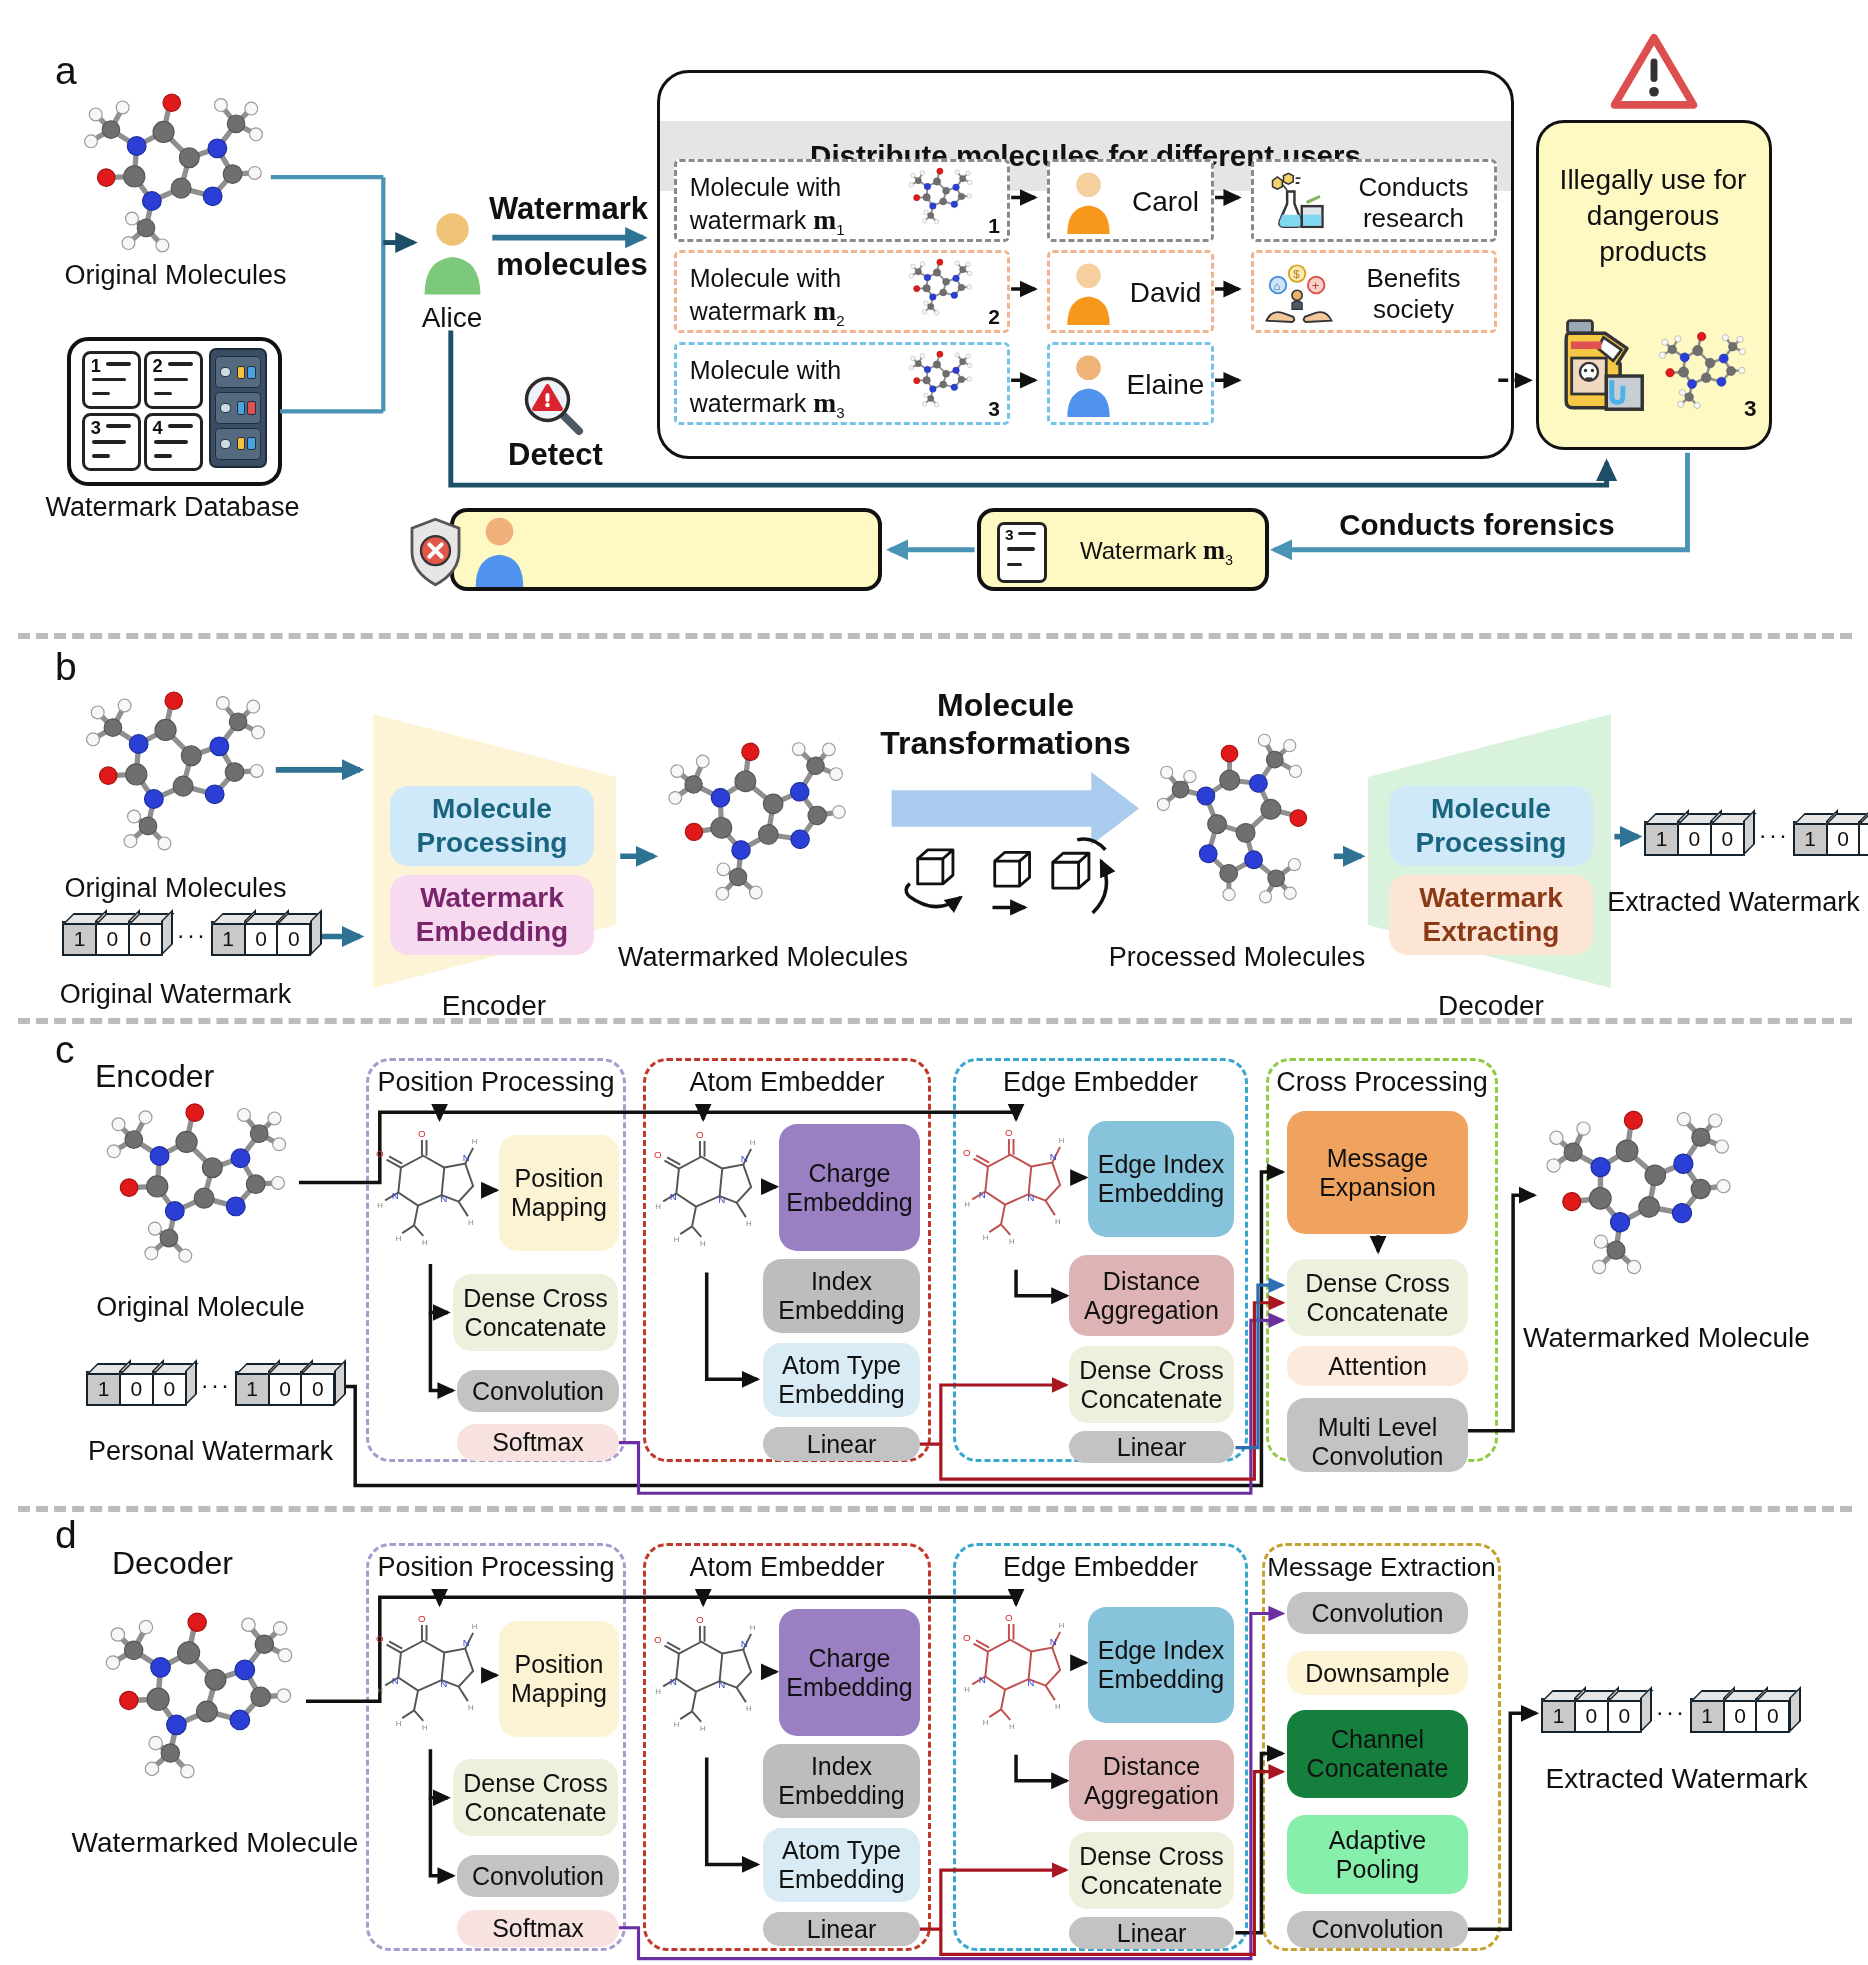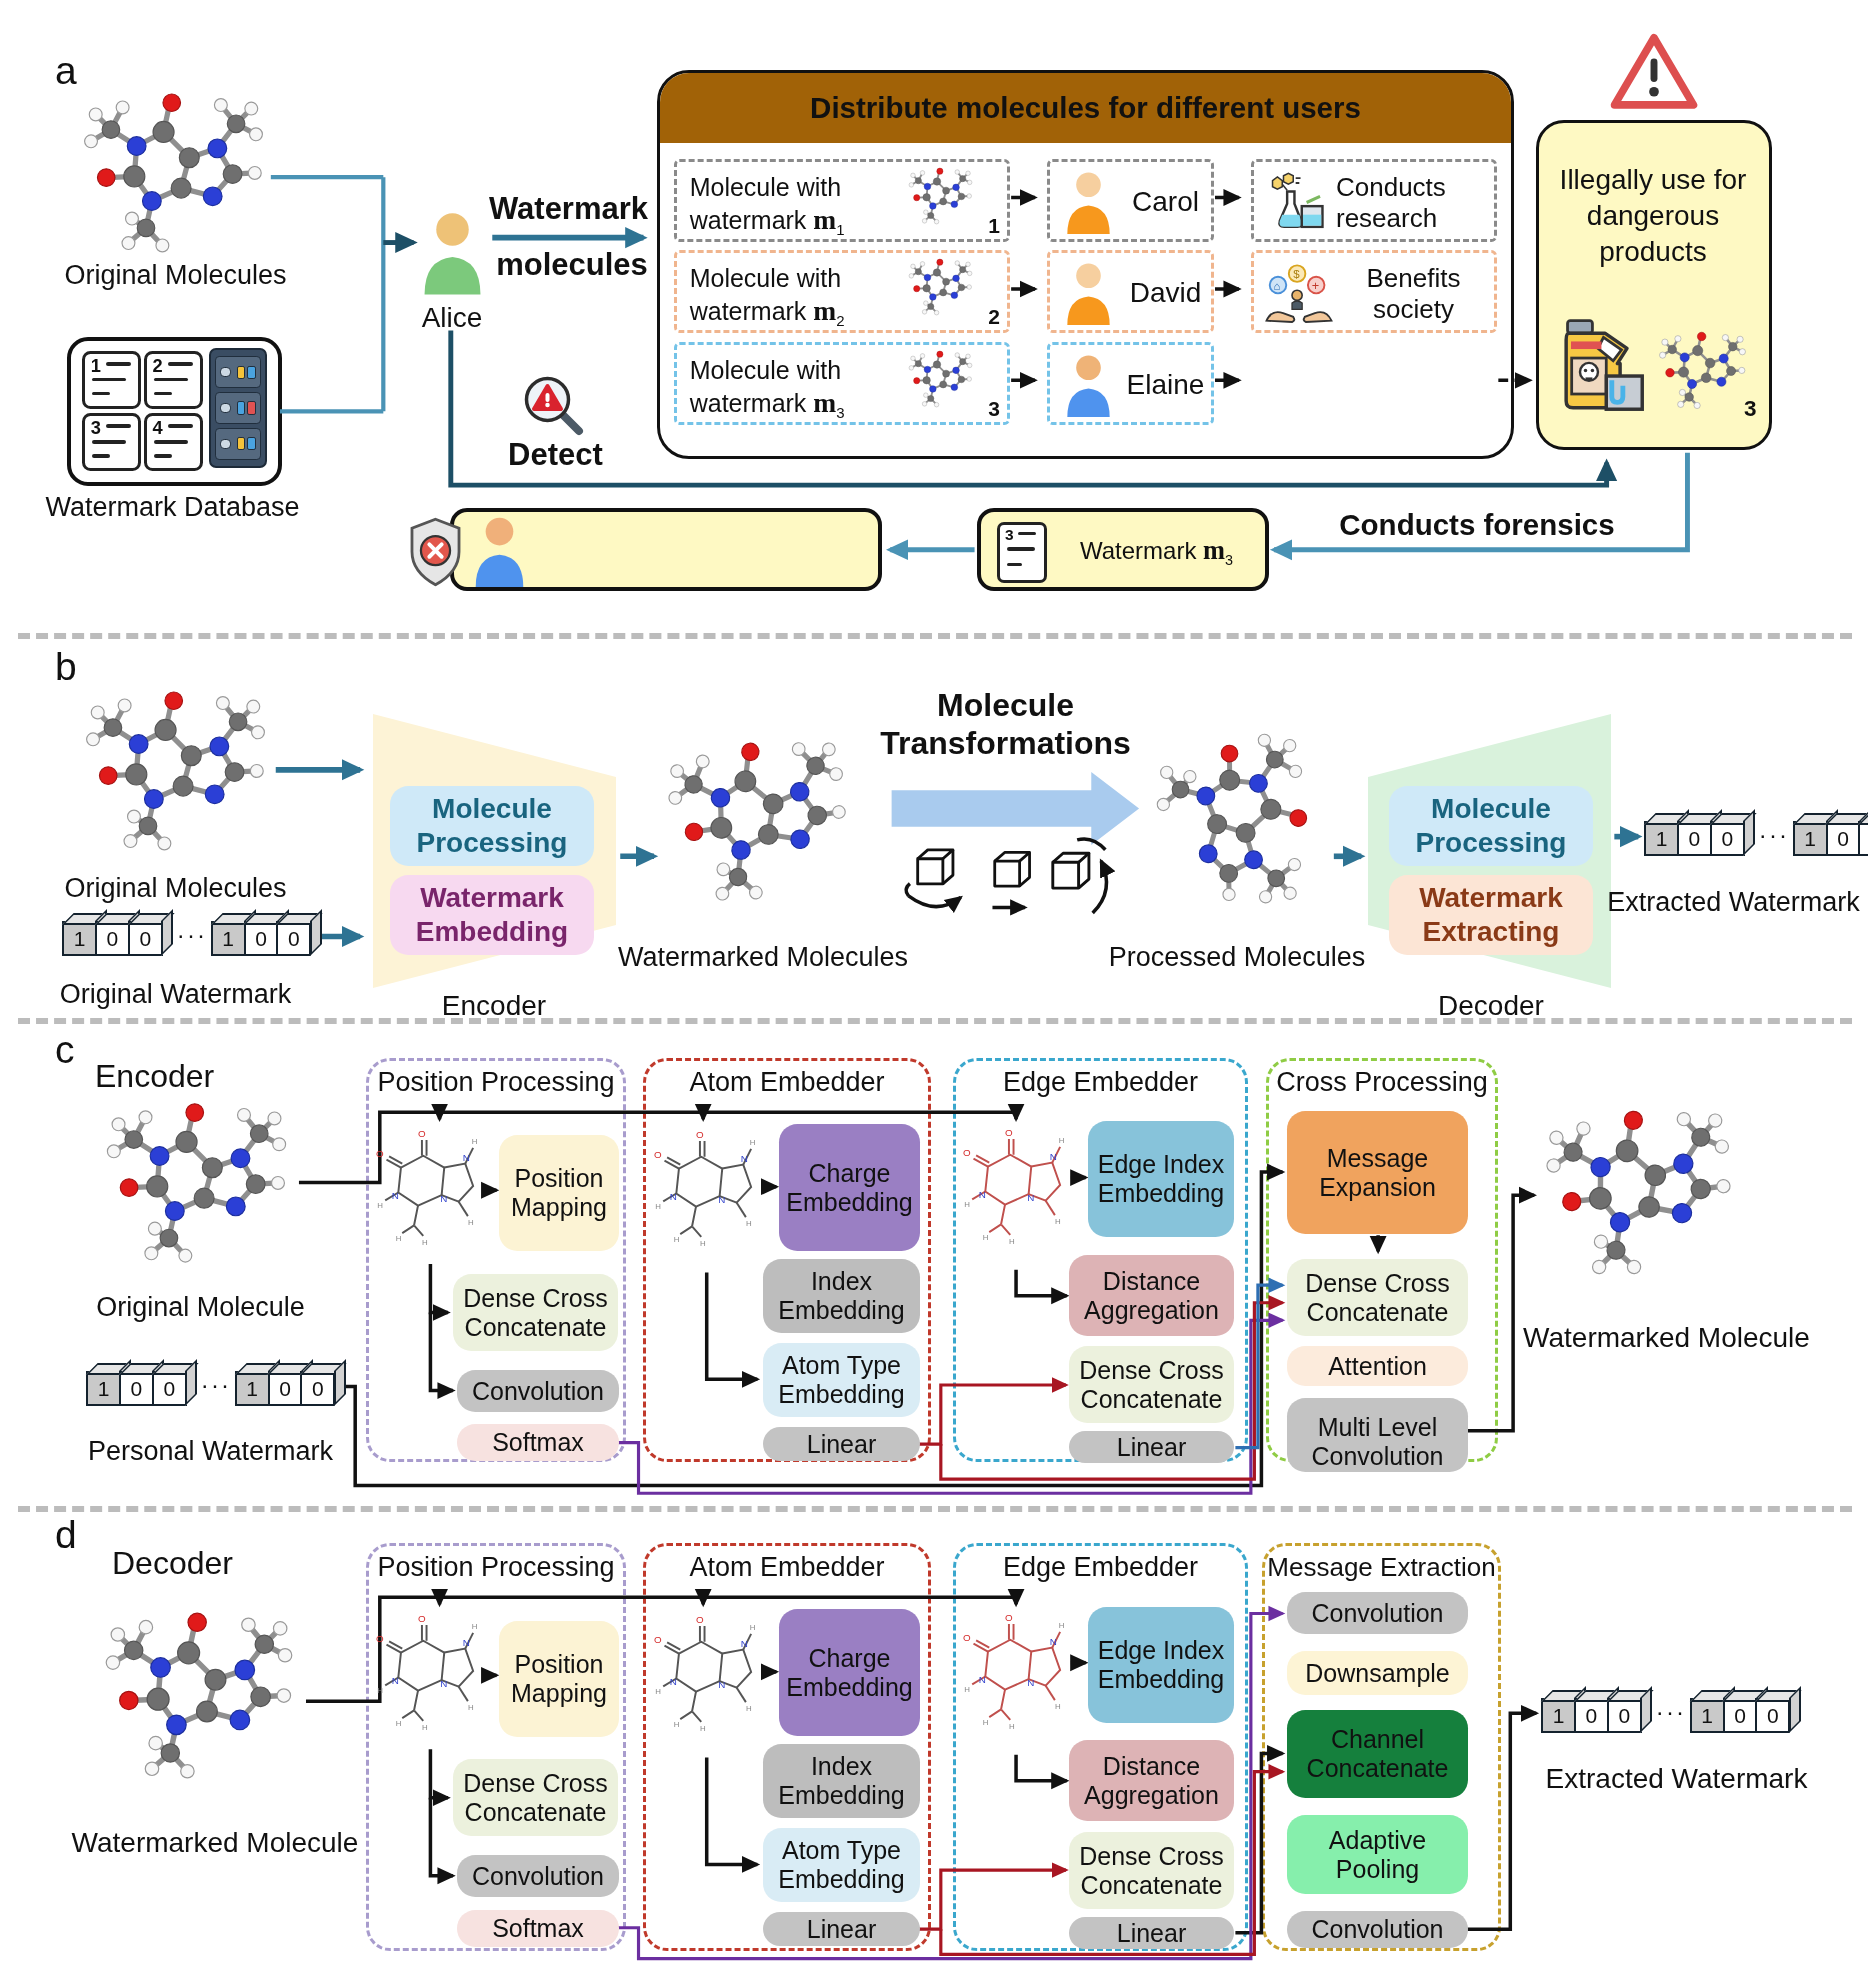--- a/index.html
+++ b/index.html
@@ -14,22 +14,22 @@
         text-align:center;font-size:25px;line-height:1.16;padding:1.4px 5.6px;box-sizing:border-box;z-index:3;}
   .dbox{position:absolute;border:3.5px dashed #888;border-radius:24px;z-index:1;box-sizing:border-box;}
   .dtitle{position:absolute;text-align:center;font-size:27px;z-index:2;white-space:nowrap;}
   .overlay{position:absolute;left:0;top:0;z-index:2;pointer-events:none;}
   .icon{z-index:4;}
   .wm{font-family:"Liberation Serif",serif;font-weight:bold;font-size:1.1em;}
   sub{font-size:0.6em;}
   .divider{position:absolute;left:17.6px;width:1834px;height:0;border-top:6.3px dashed #bcbcbc;z-index:1;}
   
   .distribute-box{position:absolute;border:3.5px solid #111;border-radius:32px;overflow:hidden;background:#fff;z-index:1;}
-  .dist-header{height:70px;background:#a16207;display:flex;align-items:center;justify-content:center;
-               font-weight:bold;font-size:29.5px;}
+  .dist-header{height:70px;background:#e5e5e5;display:flex;align-items:center;justify-content:center;
+               font-weight:bold;font-size:29.5px;margin-top:48px;}
   .rowbox{position:absolute;border:3.5px dashed;border-radius:5.6px;box-sizing:border-box;background:#fff;}
   .r-gray{border-color:#8a8a8a;}  .r-orange{border-color:#f0b58e;}  .r-blue{border-color:#74c3e8;}
   .rounded-node{position:absolute;border:3.5px solid #111;border-radius:28px;background:#fef9c3;z-index:1;box-sizing:border-box;}
   
   .cubes{position:absolute;display:flex;align-items:center;z-index:3;}
   .cube{width:31px;height:31px;border:2.1px solid #14222e;background:#fff;display:flex;align-items:center;
         justify-content:center;font-size:21px;position:relative;margin-left:-2.1px;}
   .cube.one{background:#c9c9c9;}
   .cube::before{content:"";position:absolute;left:-2.1px;top:-9.8px;width:100%;height:7.7px;background:#e6e6e6;
         border:2.1px solid #14222e;transform:skewX(-45deg);transform-origin:0 100%;}
@@ -348,21 +348,21 @@
       <polygon points="32,6 40,2 48,6 48,16 40,20 32,16" fill="#f6d36b" stroke="#333" stroke-width="2.5"></polygon>
       <line x1="30" y1="20" x2="38" y2="30" stroke="#333" stroke-width="2.5"></line>
       <line x1="52" y1="10" x2="60" y2="10" stroke="#333" stroke-width="3"></line>
           <line x1="52" y1="18" x2="58" y2="18" stroke="#333" stroke-width="3"></line>
       <path d="M38 32 L38 52 L26 80 Q23 90 33 90 L55 90 Q64 90 61 80 L50 52 L50 32 Z" fill="#fff" stroke="#333" stroke-width="4"></path>
       <path d="M30 70 L58 70 L61 80 Q64 90 55 90 L33 90 Q23 90 26 80 Z" fill="#7fd8ef"></path>
       <rect x="62" y="56" width="34" height="34" fill="#dfe7ee" stroke="#333" stroke-width="4"></rect>
       <rect x="64" y="70" width="30" height="18" fill="#7fd8ef"></rect>
       <line x1="70" y1="50" x2="92" y2="40" stroke="#7cb860" stroke-width="5"></line>
     </svg>
-    <div class="abs" style="left:82px;top:9.8px;width:155px;font-size:26px;line-height:1.2;">Conducts research</div>
+    <div class="abs" style="left:82px;top:9.8px;width:155px;text-align:center;font-size:26px;line-height:1.2;">Conducts research</div>
   </div>
 
   <div class="rowbox r-orange" style="left:14px;top:177px;width:336px;height:83px;">
     <div class="abs" style="left:12.7px;top:9.8px;font-size:25px;line-height:1.25;">
       <span>Molecule with</span><br>
       <span>watermark</span> <span class="wm">m</span><sub>2</sub>
     </div>
     <svg class="abs" style="left:211px;top:2.8px;" width="105" height="60" viewBox="0 0 330 290">
           <use href="#mol3d"></use>
         </svg>

